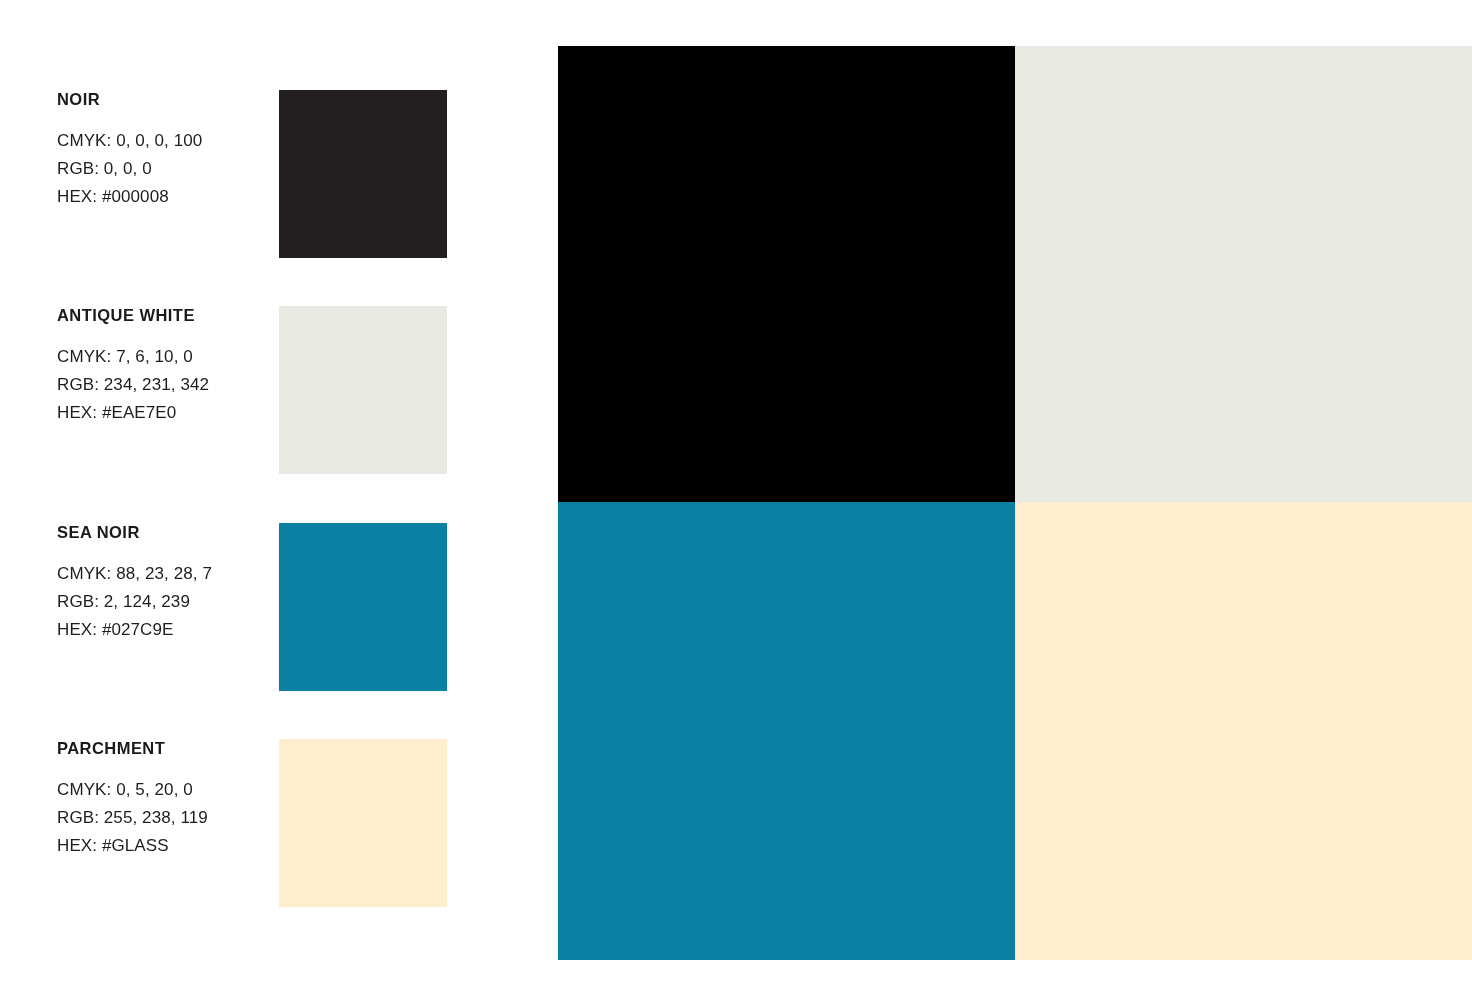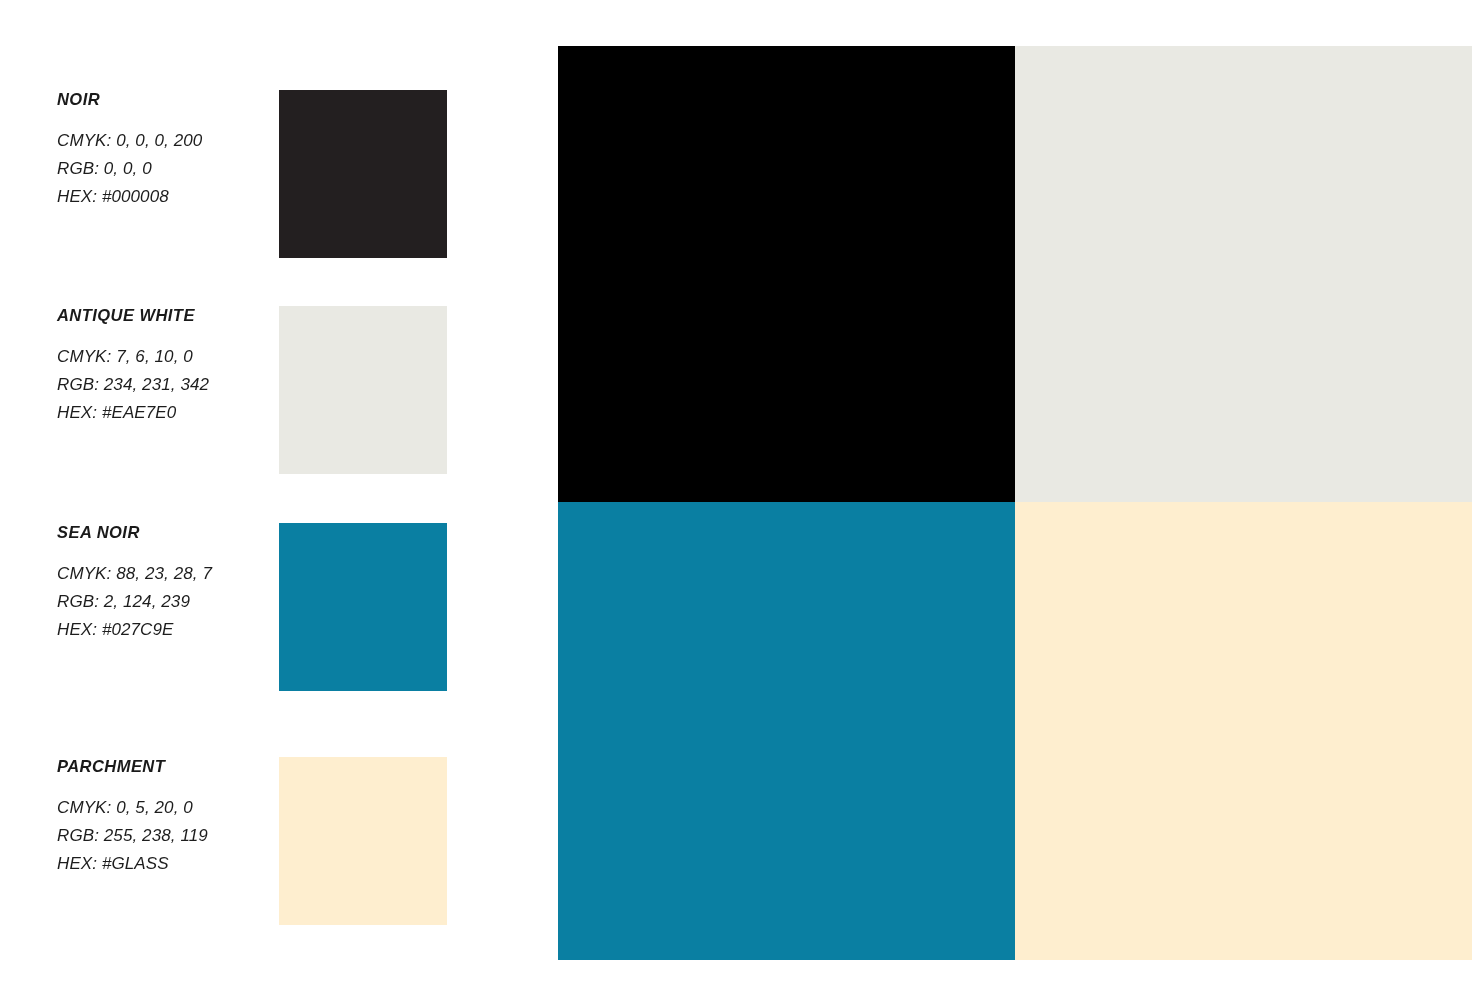--- a/index.html
+++ b/index.html
@@ -17,33 +17,32 @@
     -webkit-font-smoothing: antialiased;
   }
 
   
   #spec-column {
     position: absolute;
     left: 0;
     top: 0;
     width: 520px;
     height: 999px;
-    font-style: italic;
   }
 
   .spec-row {
     position: absolute;
     left: 0;
     width: 520px;
     height: 168px;
   }
   .spec-row.r0 { top: 90px; }
   .spec-row.r1 { top: 306px; }
   .spec-row.r2 { top: 523px; }
-  .spec-row.r3 { top: 757px; }
+  .spec-row.r3 { top: 739px; }
 
   .spec-text {
     position: absolute;
     left: 57px;
     top: 0;
     width: 215px;
   }
 
   .swatch-name {
     font-size: 16.5px;
@@ -101,21 +100,21 @@
 </style>
 </head>
 <body>
 
 <div id="spec-column">
 
   <div class="spec-row r0">
     <div class="spec-text">
       <div class="swatch-name">NOIR</div>
       <ul class="swatch-values">
-        <li>CMYK: 0, 0, 0, 200</li>
+        <li>CMYK: 0, 0, 0, 100</li>
         <li>RGB: 0, 0, 0</li>
         <li>HEX: #000008</li>
       </ul>
     </div>
     <div class="swatch-chip" style="background-color: rgb(35, 31, 32);"></div>
   </div>
 
   <div class="spec-row r1">
     <div class="spec-text">
       <div class="swatch-name">ANTIQUE WHITE</div>

